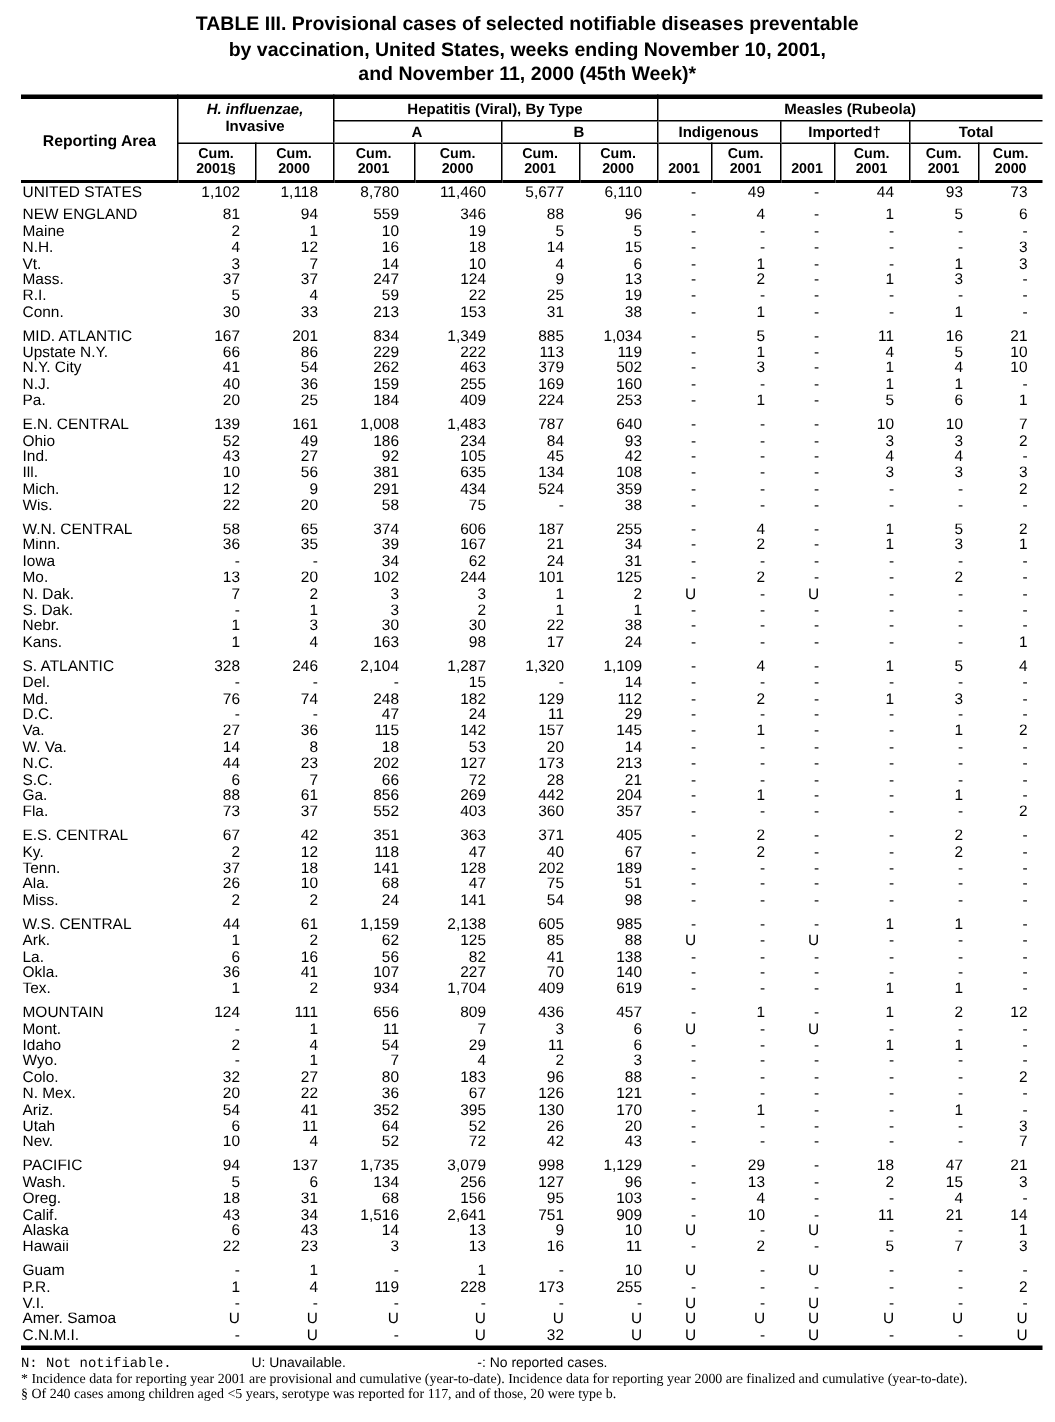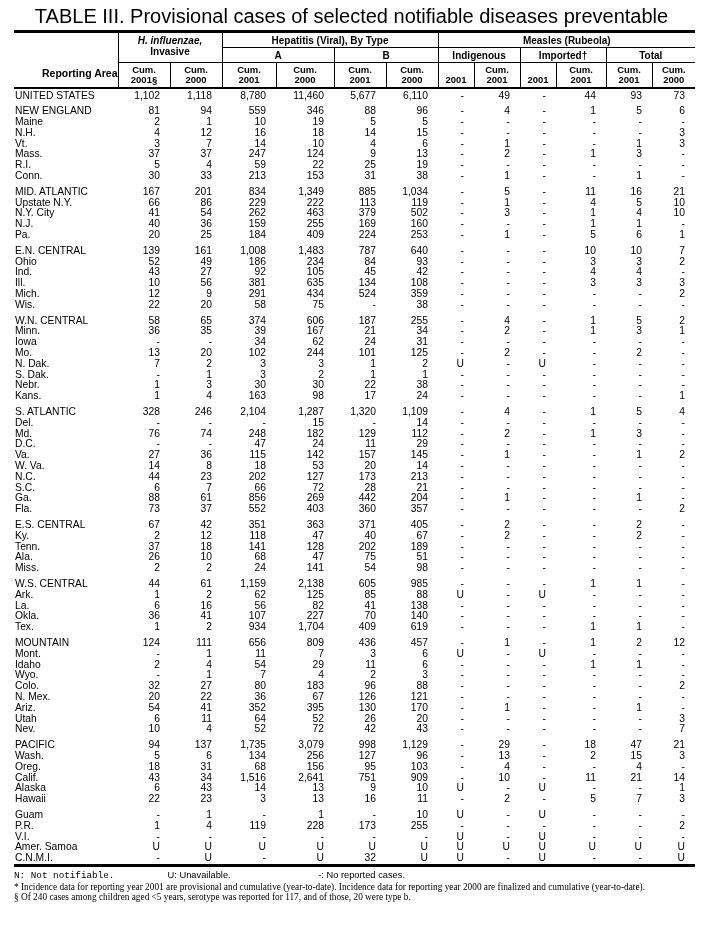--- a/index.html
+++ b/index.html
@@ -2,22 +2,22 @@
 <html><head>
 <meta charset="utf-8">
 <style>
   html,body { margin:0; padding:0; background:#fff; }
   body {
     width:703px; height:948px;
     font-family:"Liberation Sans", sans-serif;
     color:#000; overflow:hidden;
   }
   .title {
-    text-align:center; font-weight:normal;
-    font-size:20px; line-height:16.5px;
+    text-align:center; font-weight:bold;
+    font-size:13px; line-height:16.5px;
     padding-top:8px;
   }
   table {
     border-collapse:collapse; table-layout:fixed;
     width:681px; margin:5px 8px 0 14px;
     border-top:3px solid #000;
     border-bottom:3px solid #000;
   }
   thead th { font-weight:bold; padding:0; }
   th.grp {
@@ -29,22 +29,22 @@
   .ital { font-style:italic; }
   th.sub {
     border-left:1px solid #000;
     text-align:center; font-size:9.5px; line-height:10px;
     vertical-align:bottom; padding:2px 1px 2px;
     border-bottom:2.5px solid #000;
     margin-top:44px;
   }
   th.sub.v { border-left:1.5px solid #000; }
   th.area-h {
-    text-align:right; vertical-align:bottom;
-    font-size:10.5px; padding:0 0 8px 1px;
+    text-align:center; vertical-align:bottom;
+    font-size:10.5px; padding:0 0 20px 1px;
     border-bottom:2.5px solid #000;
   }
   tbody td {
     font-size:10.3px; line-height:10.8px;
     padding:0; white-space:nowrap; overflow:hidden;
   }
   td.area { text-align:left; padding-left:1px; }
   td.num  { text-align:right; padding-right:10px; }
   tr.spacer td { height:5px; line-height:5px; font-size:1px; }
   tbody tr.first td { padding-top:2px; }
@@ -55,20 +55,22 @@
   .legend span { display:inline-block; }
   .legend .l1 { width:115px;font-family:Liberation Mono, monospace; }
   .legend .l2 { width:148px;margin-left:36px; }
   .fn { padding-left:9px; text-indent:-9px;font-family:Liberation Serif, serif; }
 </style>
 </head>
 <body>
 
 <div class="title">
   <div>TABLE III. Provisional cases of selected notifiable diseases preventable</div>
+  <div>by vaccination, United States, weeks ending November 10, 2001,</div>
+  <div>and November 11, 2000 (45th Week)*</div>
 </div>
 
 <table>
   <colgroup>
     <col style="width:104px">
     <col style="width:52px">
       <col style="width:52px">
     <col style="width:54px">
       <col style="width:58px">
     <col style="width:52px">

